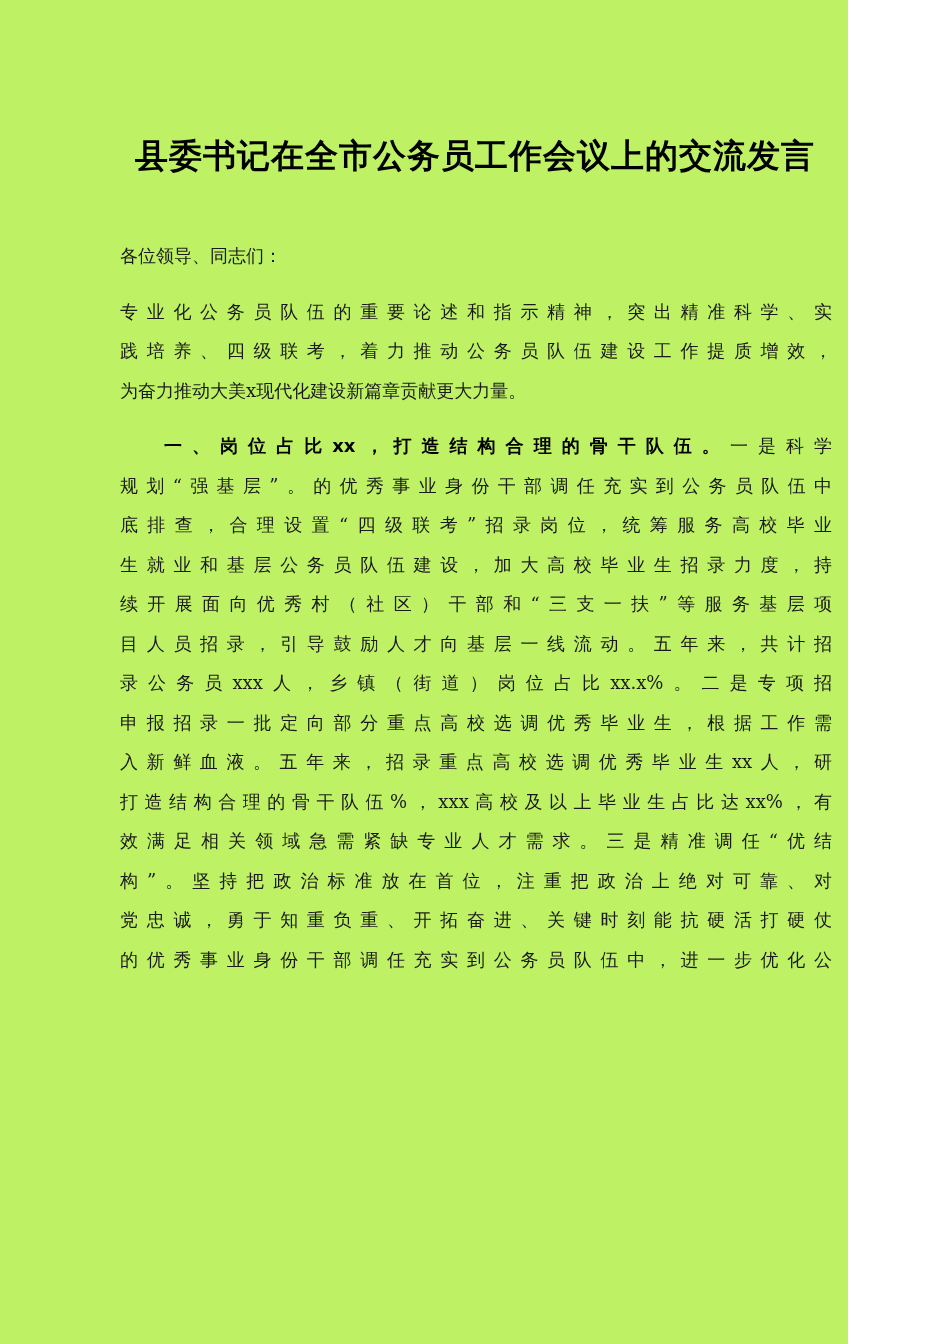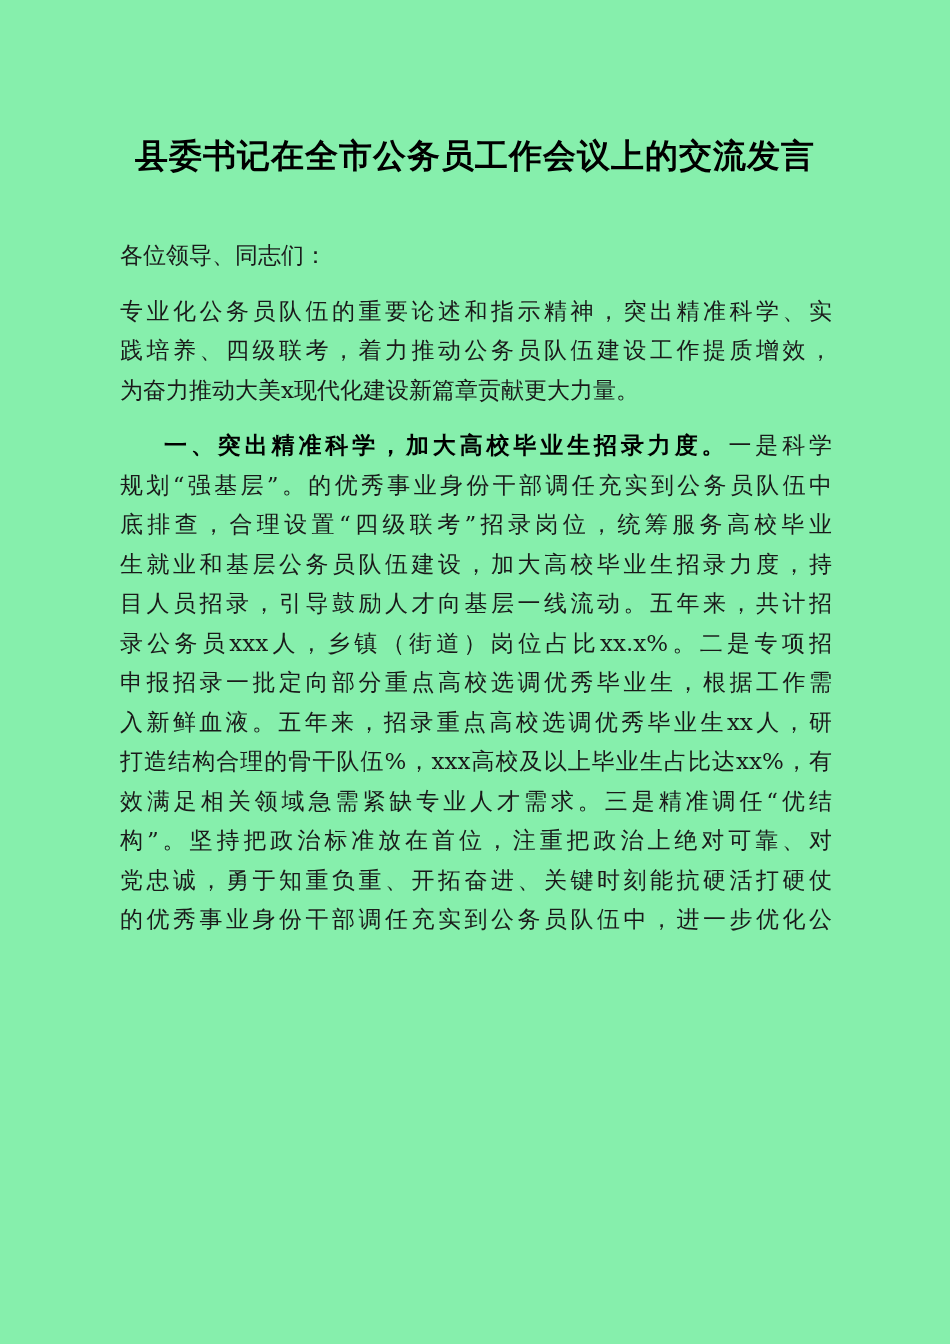--- a/index.html
+++ b/index.html
@@ -1,23 +1,23 @@
 <!DOCTYPE html>
 <html><head>
 <meta charset="utf-8">
 <style>
   html, body { margin: 0; padding: 0; background: #ffffff; }
   body { width: 950px; height: 1344px; position: relative; overflow: hidden;
          font-family: "DejaVu Serif", "Liberation Serif", serif; color: #111; }
-  .page { position: absolute; left: 0; top: 0; width: 950px; height: 1344px; background: #86efac; }
+  .page { position: absolute; left: 0; top: 0; width: 848px; height: 1344px; background: #bef264; }
   .title { position: absolute; top: 134px; left: 0; width: 950px; text-align: center;
            font-family: "DejaVu Serif", serif; font-weight: bold; font-size: 33px;
            letter-spacing: 1px; color: #000; }
   .body { position: absolute; left: 120px; top: 236px; width: 712px; }
-  .line { height: 39.5px; line-height: 39.5px; font-size: 23px; white-space: nowrap;
+  .line { height: 39.5px; line-height: 39.5px; font-size: 18px; white-space: nowrap;
           text-align: justify; text-align-last: justify; letter-spacing: 0; color: #1a1a1a; }
   .line.last { text-align-last: left; }
   .line.indent { padding-left: 44px; }
   .greeting { text-align-last: left; }
   .heading-part { font-family: "DejaVu Sans", sans-serif; font-weight: bold; color: #000; }
   .gap { height: 16px; }
 </style>
 </head>
 <body>
 
@@ -29,24 +29,25 @@
     <div class="gap"></div>
 
     <div>
       <div class="line">专业化公务员队伍的重要论述和指示精神，突出精准科学、实</div>
       <div class="line">践培养、四级联考，着力推动公务员队伍建设工作提质增效，</div>
       <div class="line last">为奋力推动大美x现代化建设新篇章贡献更大力量。</div>
     </div>
     <div class="gap"></div>
 
     <div>
-      <div class="line indent"><span class="heading-part">一、突出精准科学，加大高校毕业生招录力度。</span><span>一是科学</span></div>
+      <div class="line indent"><span class="heading-part">一、岗位占比xx，打造结构合理的骨干队伍。</span><span>一是科学</span></div>
       <div class="line">规划“强基层”。的优秀事业身份干部调任充实到公务员队伍中</div>
       <div class="line">底排查，合理设置“四级联考”招录岗位，统筹服务高校毕业</div>
       <div class="line">生就业和基层公务员队伍建设，加大高校毕业生招录力度，持</div>
+      <div class="line">续开展面向优秀村（社区）干部和“三支一扶”等服务基层项</div>
       <div class="line">目人员招录，引导鼓励人才向基层一线流动。五年来，共计招</div>
       <div class="line">录公务员xxx人，乡镇（街道）岗位占比xx.x%。二是专项招</div>
       <div class="line">申报招录一批定向部分重点高校选调优秀毕业生，根据工作需</div>
       <div class="line">入新鲜血液。五年来，招录重点高校选调优秀毕业生xx人，研</div>
       <div class="line">打造结构合理的骨干队伍%，xxx高校及以上毕业生占比达xx%，有</div>
       <div class="line">效满足相关领域急需紧缺专业人才需求。三是精准调任“优结</div>
       <div class="line">构”。坚持把政治标准放在首位，注重把政治上绝对可靠、对</div>
       <div class="line">党忠诚，勇于知重负重、开拓奋进、关键时刻能抗硬活打硬仗</div>
       <div class="line">的优秀事业身份干部调任充实到公务员队伍中，进一步优化公</div>
     </div>

